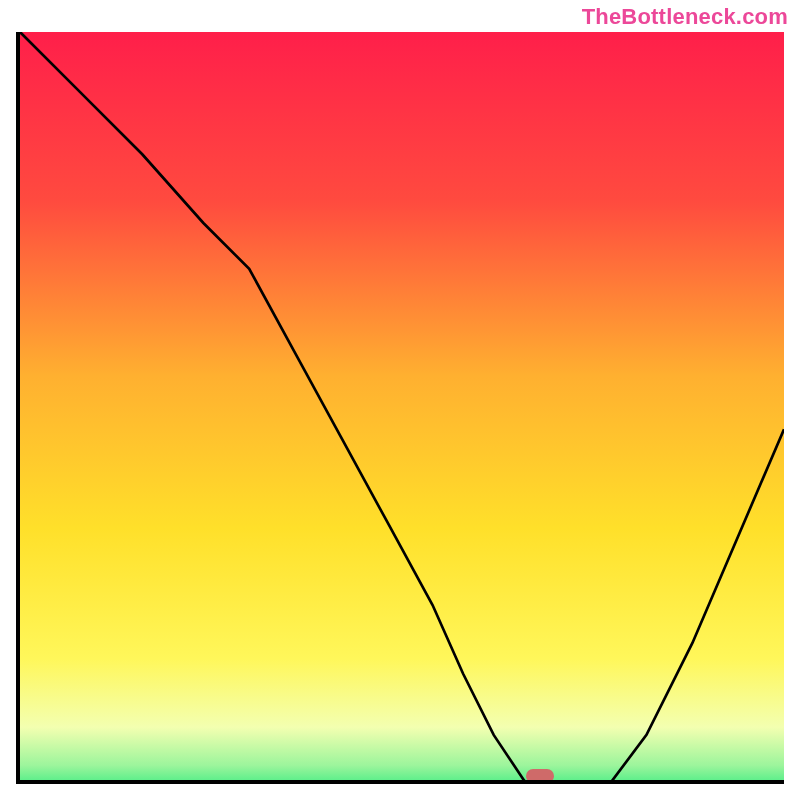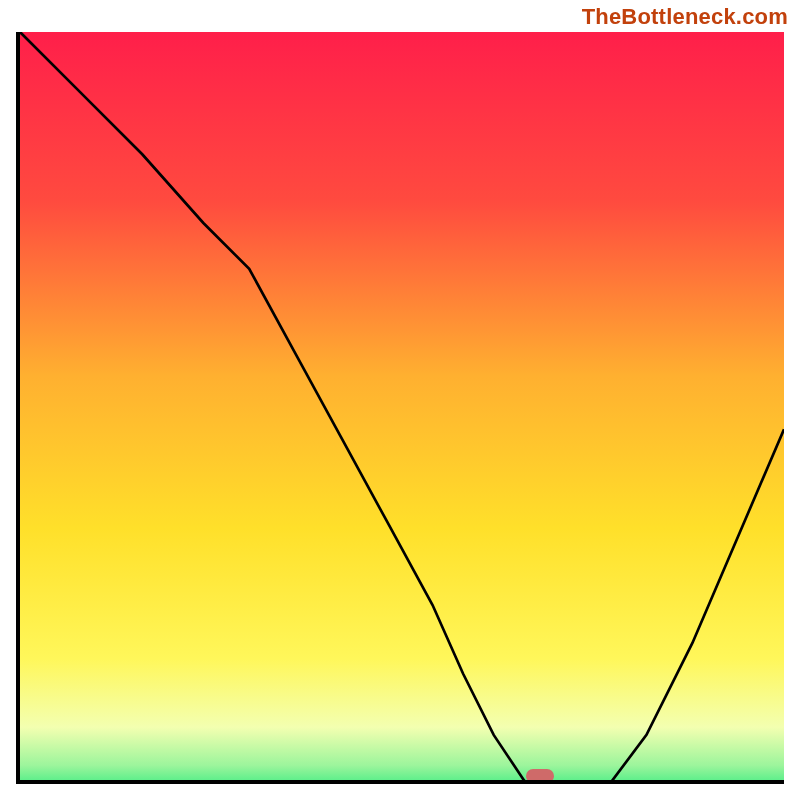--- a/index.html
+++ b/index.html
@@ -12,21 +12,21 @@
     position: relative;
     width: 800px;
     height: 800px;
   }
   .watermark {
     position: absolute;
     top: 4px;
     right: 12px;
     font-size: 22px;
     font-weight: 600;
-    color: #c2410c;
+    color: #ec4899;
     letter-spacing: 0.2px;
     margin-left: 6px;
   }
   .plot-area {
     position: absolute;
     left: 16px;
     top: 32px;
     width: 768px;
     height: 752px;
     border-left: 4px solid #000;

